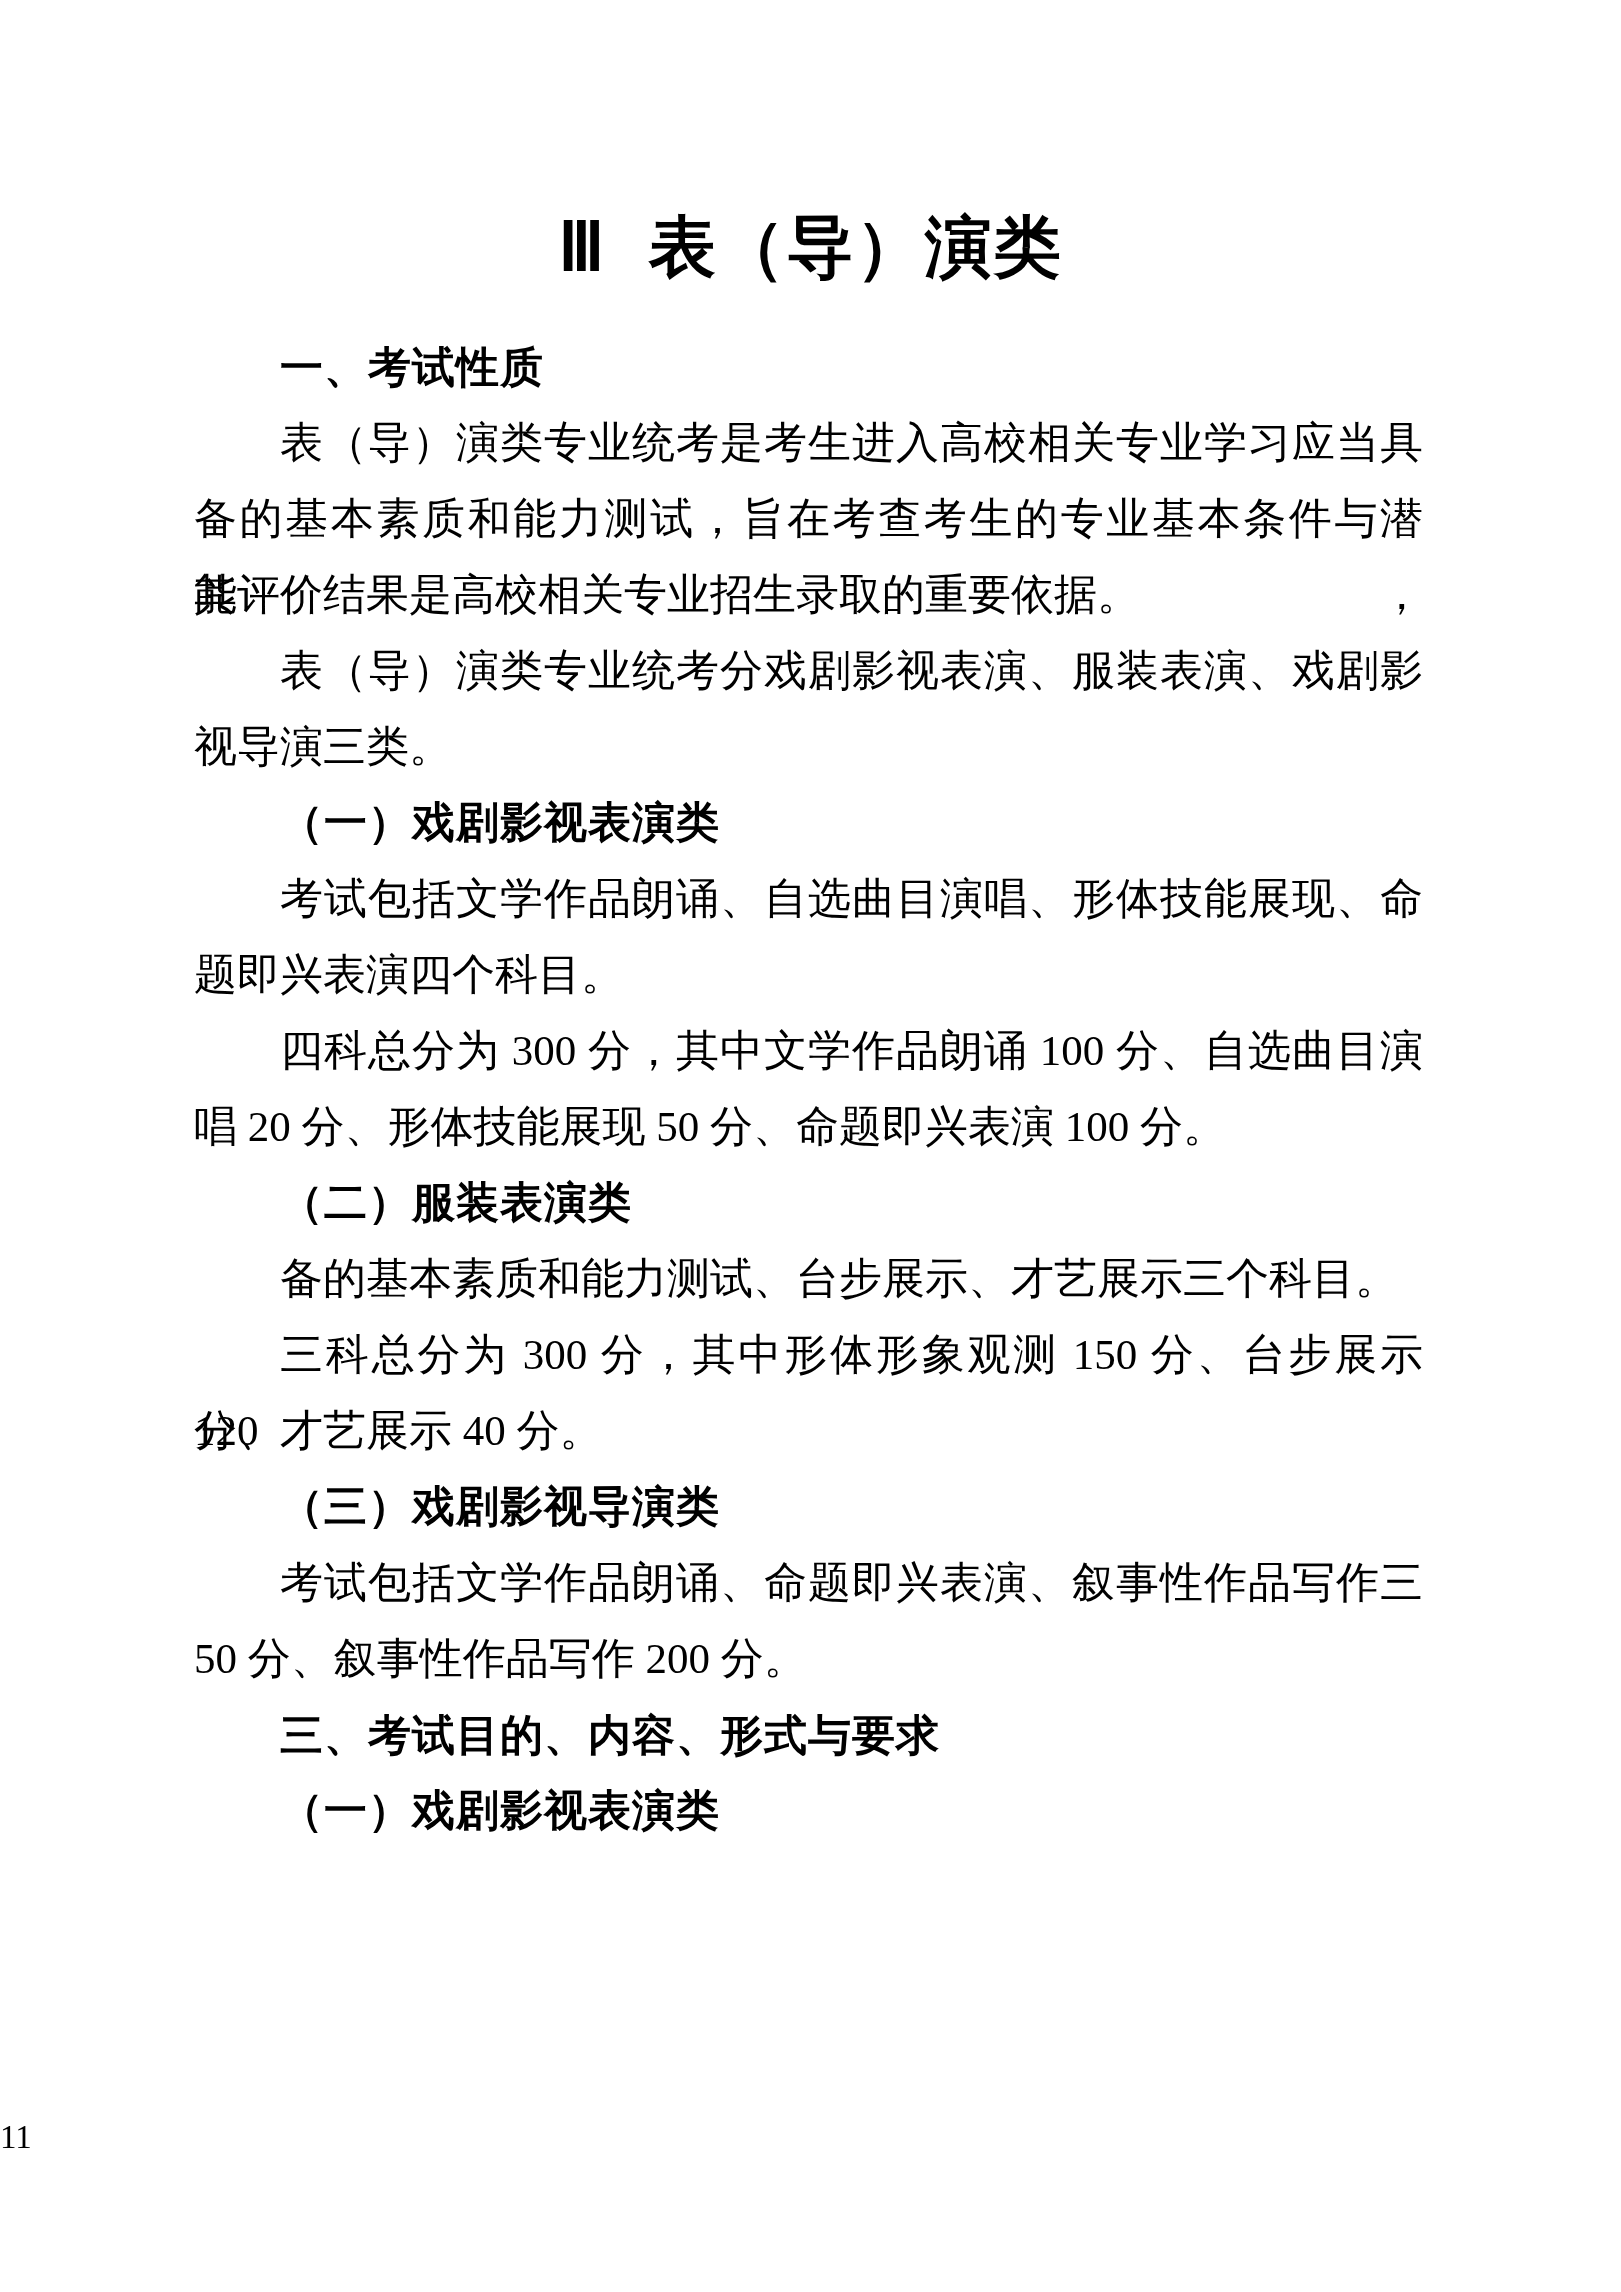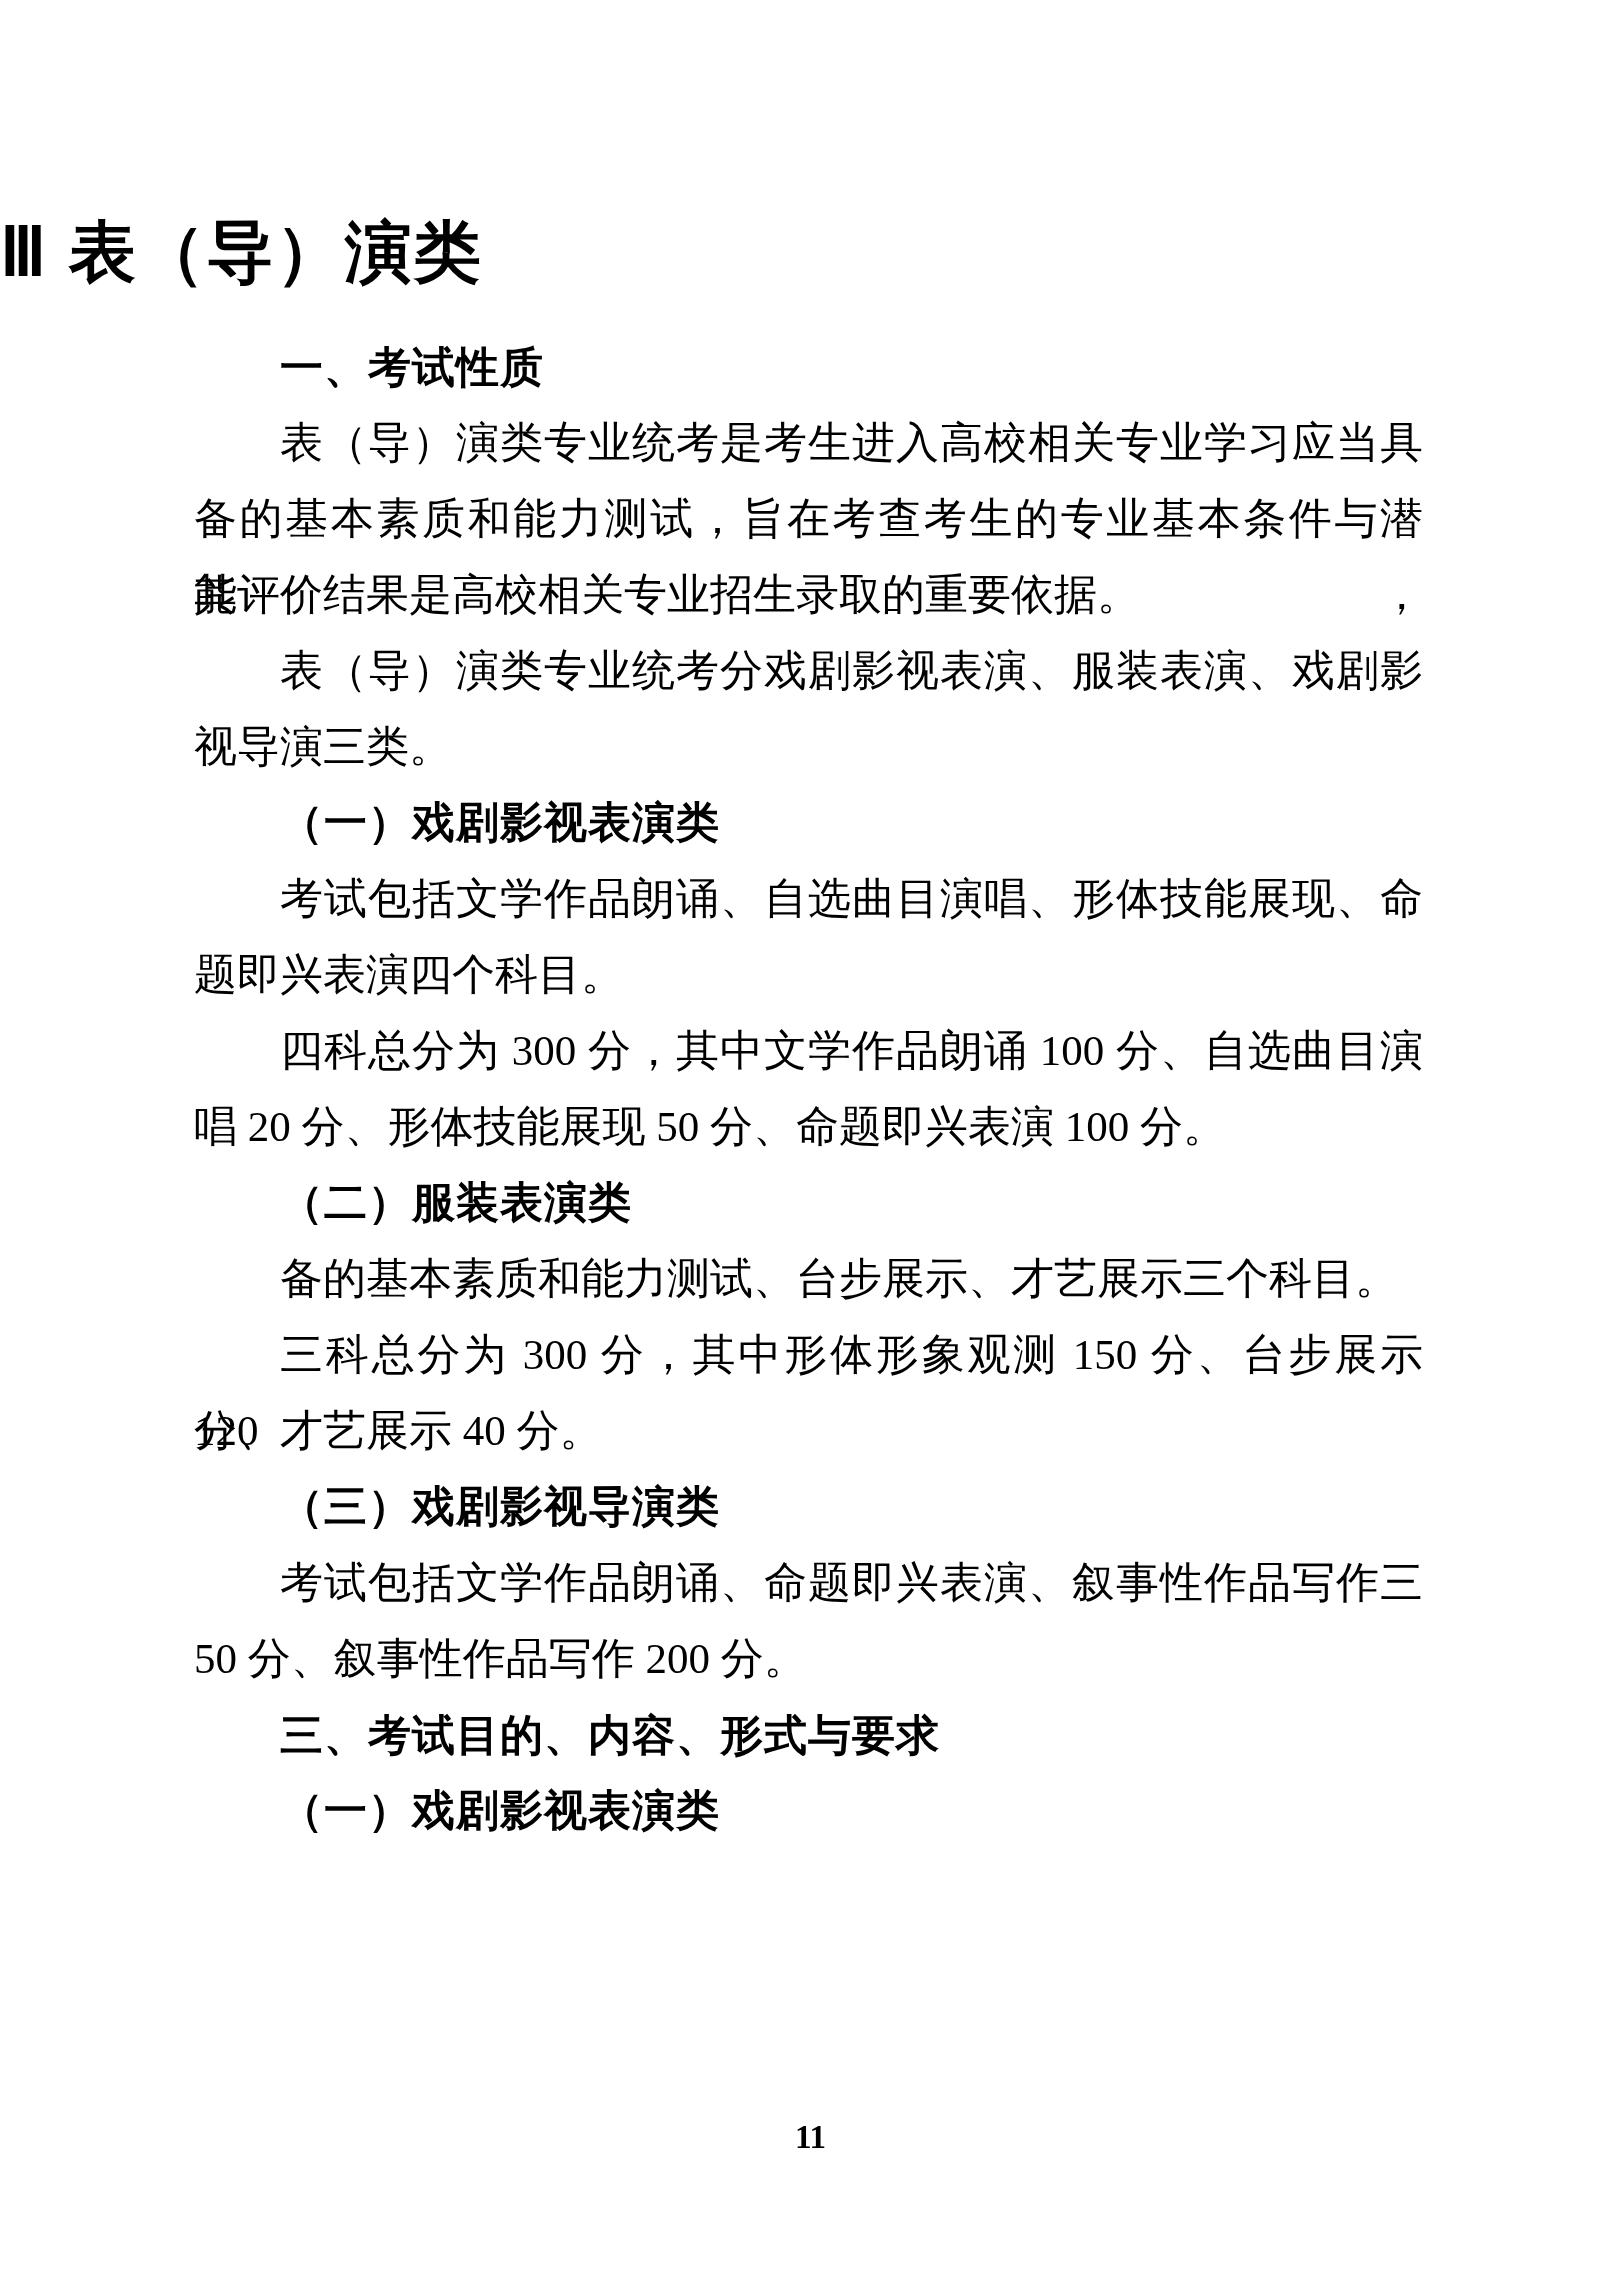--- a/index.html
+++ b/index.html
@@ -11,21 +11,22 @@
     background: #ffffff;
     color: #000000;
     font-family: "Liberation Serif", serif;
     overflow: hidden;
   }
   .title {
     position: absolute;
     top: 208px;
     left: 0;
     width: 100%;
-    font-family: Liberation Sans, sans-serif;
+    text-align: center;
+    font-family: Liberation Mono, monospace;
     font-weight: bold;
     font-size: 67px;
     line-height: 88px;
     letter-spacing: 2px;
     white-space: pre;
   }
   .content {
     position: absolute;
     top: 329px;
     left: 194px;
@@ -53,25 +54,23 @@
     font-family: "Liberation Serif", serif;
     font-weight: bold;
     text-indent: 2em;
     letter-spacing: 1px;
   }
   .pageno {
     position: absolute;
     top: 2113px;
     left: 0;
     width: 100%;
-    text-align: center;
     font-size: 33px;
     line-height: 49px;
     font-family: "Liberation Serif", serif;
-    font-weight: bold;
   }
 </style>
 </head>
 <body>
 
 <div class="page">
 
   <div class="title">Ⅲ 表（导）演类</div>
 
   <div class="content">

